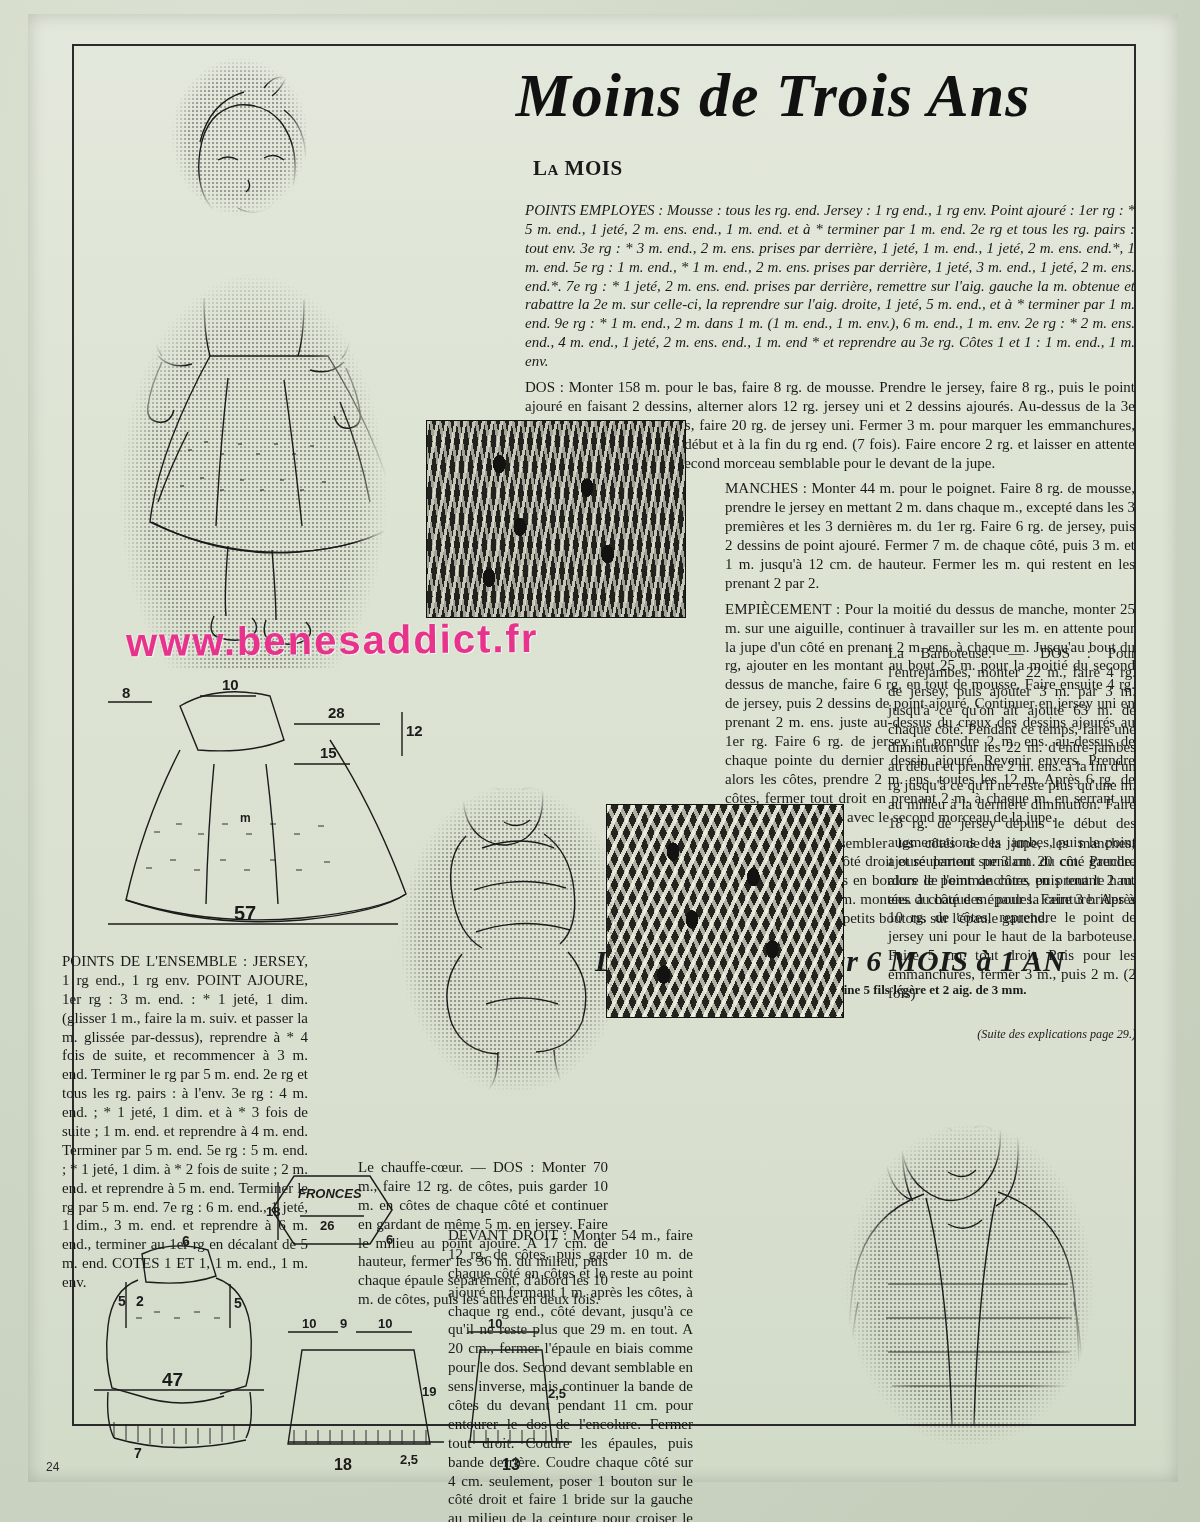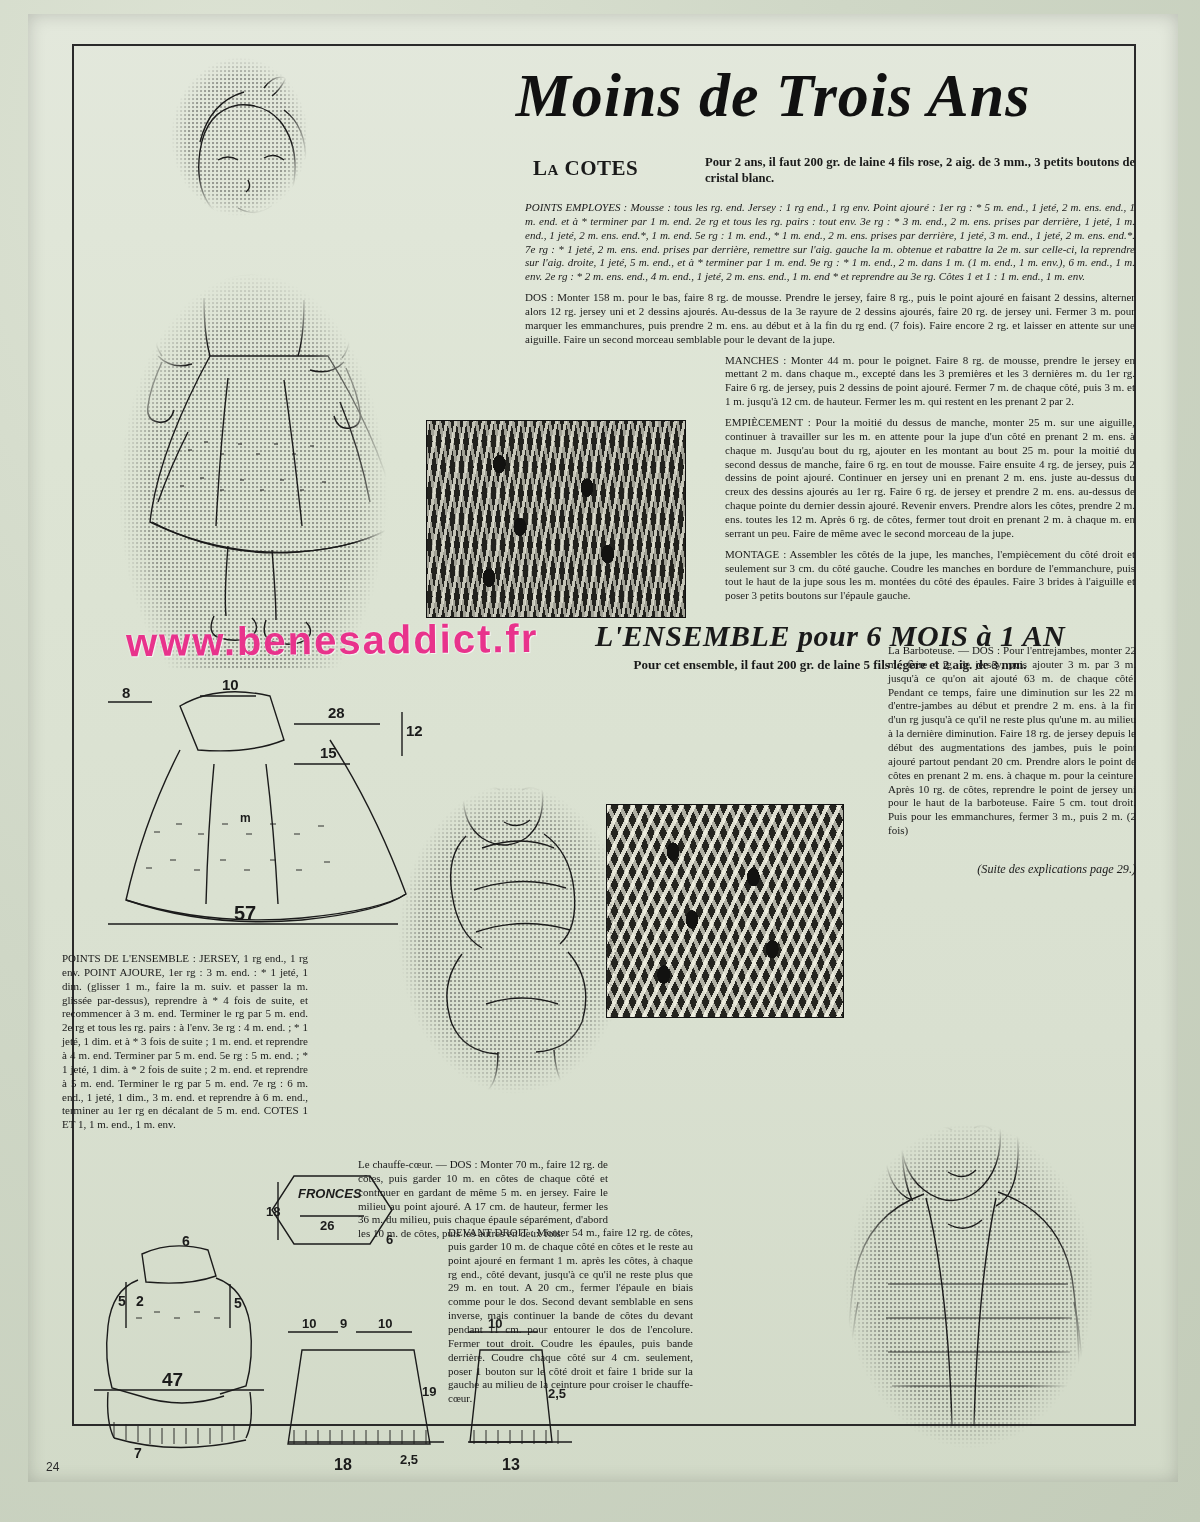--- a/index.html
+++ b/index.html
@@ -52,21 +52,21 @@
     font-size:21px; font-weight:bold; letter-spacing:.5px;
     display:inline-block;
   }
   .robe-head{position:relative;min-height:40px;}
   .robe-head .sec-title{position:absolute;left:8px;top:2px;}
   .robe-head .lead{
     margin-left:180px; font-size:12.6px; line-height:1.28; text-align:justify;
     font-weight:bold;
   }
   p.body{
-    font-size:11px; line-height:1.26; text-align:justify;
+    font-size:15px; line-height:1.26; text-align:justify;
     margin:7px 0 0 0;
   }
   .it{font-style:italic;}
   .block-indent{margin-left:200px;}
   .ens-title{
     font-family:"Liberation Serif",serif; font-style:italic; font-weight:bold;
     font-size:30px; text-align:center; margin:16px 0 4px 0; letter-spacing:.5px;
   }
   .ens-sub{font-size:13px; text-align:center; font-weight:bold; line-height:1.25;}
   .suite{font-style:italic;font-size:12.2px;text-align:right;margin-top:24px;}
@@ -219,22 +219,21 @@
             <path d="M92 436 h4 M112 428 h4 M132 440 h4 M152 430 h4 M172 440 h4 M192 430 h4 M212 440 h4 M234 432 h4"></path>
           </g>
         </g>
       </svg>
     </div>
 
     <div class="masthead">Moins de Trois Ans</div>
 
     <div class="col-right">
       <div class="robe-head">
-        <span class="sec-title">La COTES</span>
-        <div class="lead">Pour 2 ans, il faut 200 gr. de laine 4 fils rose, 2 aig. de 3 mm., 3 petits boutons de cristal blanc.</div>
+        <span class="sec-title">La MOIS</span>
       </div>
       <p class="body it">POINTS EMPLOYES : Mousse : tous les rg. end. Jersey : 1 rg end., 1 rg env. Point ajouré : 1er rg : * 5 m. end., 1 jeté, 2 m. ens. end., 1 m. end. et à * terminer par 1 m. end. 2e rg et tous les rg. pairs : tout env. 3e rg : * 3 m. end., 2 m. ens. prises par derrière, 1 jeté, 1 m. end., 1 jeté, 2 m. ens. end.*, 1 m. end. 5e rg : 1 m. end., * 1 m. end., 2 m. ens. prises par derrière, 1 jeté, 3 m. end., 1 jeté, 2 m. ens. end.*. 7e rg : * 1 jeté, 2 m. ens. end. prises par derrière, remettre sur l'aig. gauche la m. obtenue et rabattre la 2e m. sur celle-ci, la reprendre sur l'aig. droite, 1 jeté, 5 m. end., et à * terminer par 1 m. end. 9e rg : * 1 m. end., 2 m. dans 1 m. (1 m. end., 1 m. env.), 6 m. end., 1 m. env. 2e rg : * 2 m. ens. end., 4 m. end., 1 jeté, 2 m. ens. end., 1 m. end * et reprendre au 3e rg. Côtes 1 et 1 : 1 m. end., 1 m. env.</p>
       <p class="body">DOS : Monter 158 m. pour le bas, faire 8 rg. de mousse. Prendre le jersey, faire 8 rg., puis le point ajouré en faisant 2 dessins, alterner alors 12 rg. jersey uni et 2 dessins ajourés. Au-dessus de la 3e rayure de 2 dessins ajourés, faire 20 rg. de jersey uni. Fermer 3 m. pour marquer les emmanchures, puis prendre 2 m. ens. au début et à la fin du rg end. (7 fois). Faire encore 2 rg. et laisser en attente sur une aiguille. Faire un second morceau semblable pour le devant de la jupe.</p>
       <div class="block-indent">
         <p class="body">MANCHES : Monter 44 m. pour le poignet. Faire 8 rg. de mousse, prendre le jersey en mettant 2 m. dans chaque m., excepté dans les 3 premières et les 3 dernières m. du 1er rg. Faire 6 rg. de jersey, puis 2 dessins de point ajouré. Fermer 7 m. de chaque côté, puis 3 m. et 1 m. jusqu'à 12 cm. de hauteur. Fermer les m. qui restent en les prenant 2 par 2.</p>
         <p class="body">EMPIÈCEMENT : Pour la moitié du dessus de manche, monter 25 m. sur une aiguille, continuer à travailler sur les m. en attente pour la jupe d'un côté en prenant 2 m. ens. à chaque m. Jusqu'au bout du rg, ajouter en les montant au bout 25 m. pour la moitié du second dessus de manche, faire 6 rg. en tout de mousse. Faire ensuite 4 rg. de jersey, puis 2 dessins de point ajouré. Continuer en jersey uni en prenant 2 m. ens. juste au-dessus du creux des dessins ajourés au 1er rg. Faire 6 rg. de jersey et prendre 2 m. ens. au-dessus de chaque pointe du dernier dessin ajouré. Revenir envers. Prendre alors les côtes, prendre 2 m. ens. toutes les 12 m. Après 6 rg. de côtes, fermer tout droit en prenant 2 m. à chaque m. en serrant un peu. Faire de même avec le second morceau de la jupe.</p>
         <p class="body">MONTAGE : Assembler les côtés de la jupe, les manches, l'empiècement du côté droit et seulement sur 3 cm. du côté gauche. Coudre les manches en bordure de l'emmanchure, puis tout le haut de la jupe sous les m. montées du côté des épaules. Faire 3 brides à l'aiguille et poser 3 petits boutons sur l'épaule gauche.</p>
       </div>
 
       <div class="ens-title">L'ENSEMBLE pour 6 MOIS à 1 AN</div>

